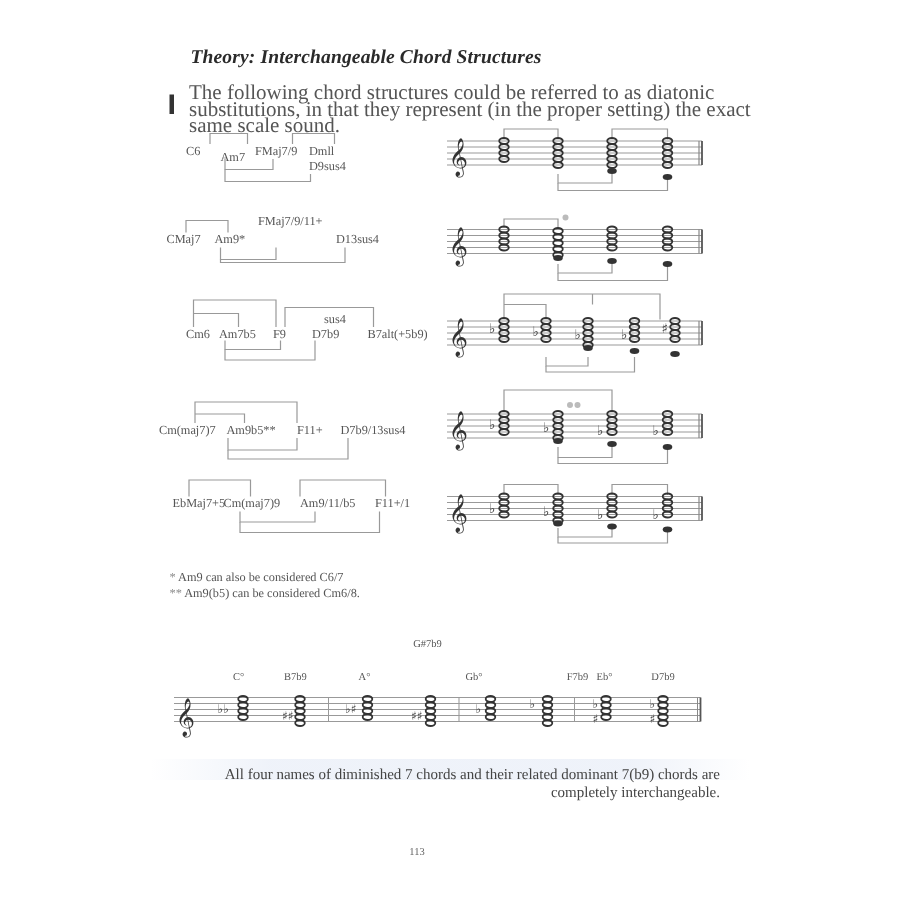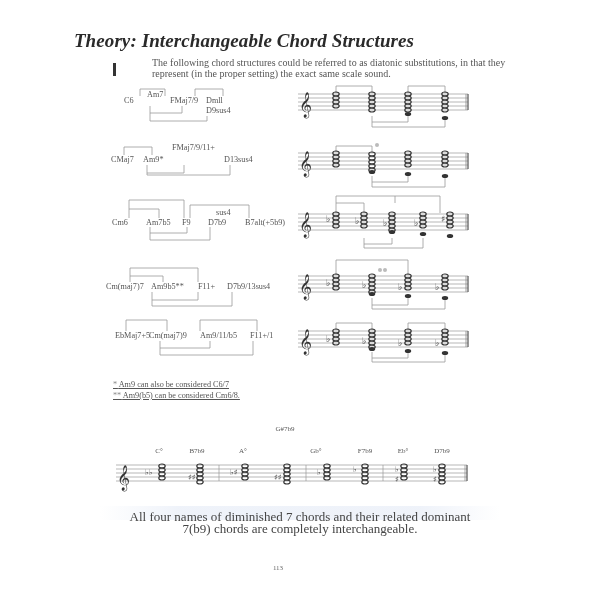--- a/index.html
+++ b/index.html
@@ -1,50 +1,50 @@
 <!DOCTYPE html>
 <html><head>
 <meta charset="utf-8">
 <style>
   html, body { margin:0; padding:0; }
   body { width:600px; height:600px; background:#ffffff; position:relative; overflow:hidden;
          font-family:"Liberation Serif","DejaVu Serif",serif; color:#333; }
   .abs { position:absolute; }
-  .title { left:0; width:488px; top:30px; text-align:center; font-size:19px; font-style:italic;
+  .title { left:0; width:488px; top:30px; text-align:center; font-size:13px; font-style:italic;
            font-weight:bold; color:#2a2a2a; letter-spacing:0.1px; }
   .margin-bar { left:113px; top:63px; width:3px; height:13px; background:#333; }
-  .intro { left:126px; top:57px; width:380px; font-size:10px; line-height:11px; color:#555;margin-left:26px; }
+  .intro { left:126px; top:57px; width:380px; font-size:14px; line-height:11px; color:#555; }
   .chord-label { font-size:8.2px; color:#555; white-space:nowrap; }
-  .footnote { font-size:8.2px; color:#555; white-space:nowrap;text-decoration:underline; }
+  .footnote { font-size:8.2px; color:#555; white-space:nowrap; }
   .footnote .star { color:#888; }
-  .closing { left:120px; top:511px; width:360px; text-align:center; font-size:13px; line-height:11.5px; color:#444; }
+  .closing { left:120px; top:511px; width:360px; text-align:right; font-size:10px; line-height:11.5px; color:#444; }
   .page-num { left:0; width:556px; top:564px; text-align:center; font-size:7px; color:#666; }
   .smudge { left:100px; top:506px; width:400px; height:14px; background:linear-gradient(90deg,rgba(235,240,250,0) 0%,rgba(225,232,245,0.55) 20%,rgba(225,232,245,0.55) 80%,rgba(235,240,250,0) 100%); }
   svg { position:absolute; left:0; top:0; }
   .dim-label { font-size:7px; color:#555; white-space:nowrap; text-align:center; width:40px; }
 </style>
 </head>
 <body>
 
 <div class="abs title">Theory:  Interchangeable Chord Structures</div>
 <div class="abs margin-bar"></div>
 <div class="abs intro">The following chord structures could be referred to as diatonic substitutions, in that they represent (in the proper setting) the exact same scale sound.</div>
 
 <div class="abs chord-label" style="left:124px;top:96px">C6</div>
-<div class="abs chord-label" style="left:147px;top:90px">Am7</div>
+<div class="abs chord-label" style="left:147px;top:100px">Am7</div>
 <div class="abs chord-label" style="left:170px;top:96px">FMaj7/9</div>
 <div class="abs chord-label" style="left:206px;top:96px">Dmll</div>
 <div class="abs chord-label" style="left:206px;top:106px">D9sus4</div>
 
 <div class="abs chord-label" style="left:111px;top:155px">CMaj7</div>
 <div class="abs chord-label" style="left:143px;top:155px">Am9*</div>
 <div class="abs chord-label" style="left:172px;top:143px">FMaj7/9/11+</div>
 <div class="abs chord-label" style="left:224px;top:155px">D13sus4</div>
 
-<div class="abs chord-label" style="left:112px;top:218px">Cm6</div>
+<div class="abs chord-label" style="left:124px;top:218px">Cm6</div>
 <div class="abs chord-label" style="left:146px;top:218px">Am7b5</div>
 <div class="abs chord-label" style="left:182px;top:218px">F9</div>
 <div class="abs chord-label" style="left:216px;top:208px">sus4</div>
 <div class="abs chord-label" style="left:208px;top:218px">D7b9</div>
 <div class="abs chord-label" style="left:245px;top:218px">B7alt(+5b9)</div>
 
 <div class="abs chord-label" style="left:106px;top:282px">Cm(maj7)7</div>
 <div class="abs chord-label" style="left:151px;top:282px">Am9b5**</div>
 <div class="abs chord-label" style="left:198px;top:282px">F11+</div>
 <div class="abs chord-label" style="left:227px;top:282px">D7b9/13sus4</div>
@@ -55,21 +55,21 @@
 <div class="abs chord-label" style="left:250px;top:331px">F11+/1</div>
 
 <div class="abs footnote" style="left:113px;top:380px"><span class="star">*</span> <span>Am9 can also be considered C6/7</span></div>
 <div class="abs footnote" style="left:113px;top:391px"><span class="star">**</span> <span>Am9(b5) can be considered Cm6/8.</span></div>
 
 <div class="abs dim-label" style="left:139px;top:447px">C°</div>
 <div class="abs dim-label" style="left:177px;top:447px">B7b9</div>
 <div class="abs dim-label" style="left:223px;top:447px">A°</div>
 <div class="abs dim-label" style="left:265px;top:425px">G#7b9</div>
 <div class="abs dim-label" style="left:296px;top:447px">Gb°</div>
-<div class="abs dim-label" style="left:345px;top:447px">F7b9</div>
+<div class="abs dim-label" style="left:365px;top:447px">F7b9</div>
 <div class="abs dim-label" style="left:383px;top:447px">Eb°</div>
 <div class="abs dim-label" style="left:422px;top:447px">D7b9</div>
 
 <div class="abs smudge"></div>
 <div class="abs closing">All four names of diminished 7 chords and their related dominant 7(b9) chords are completely interchangeable.</div>
 <div class="abs page-num">113</div>
 
 <svg width="600" height="600">
   <defs>
     <g id="stack4">

